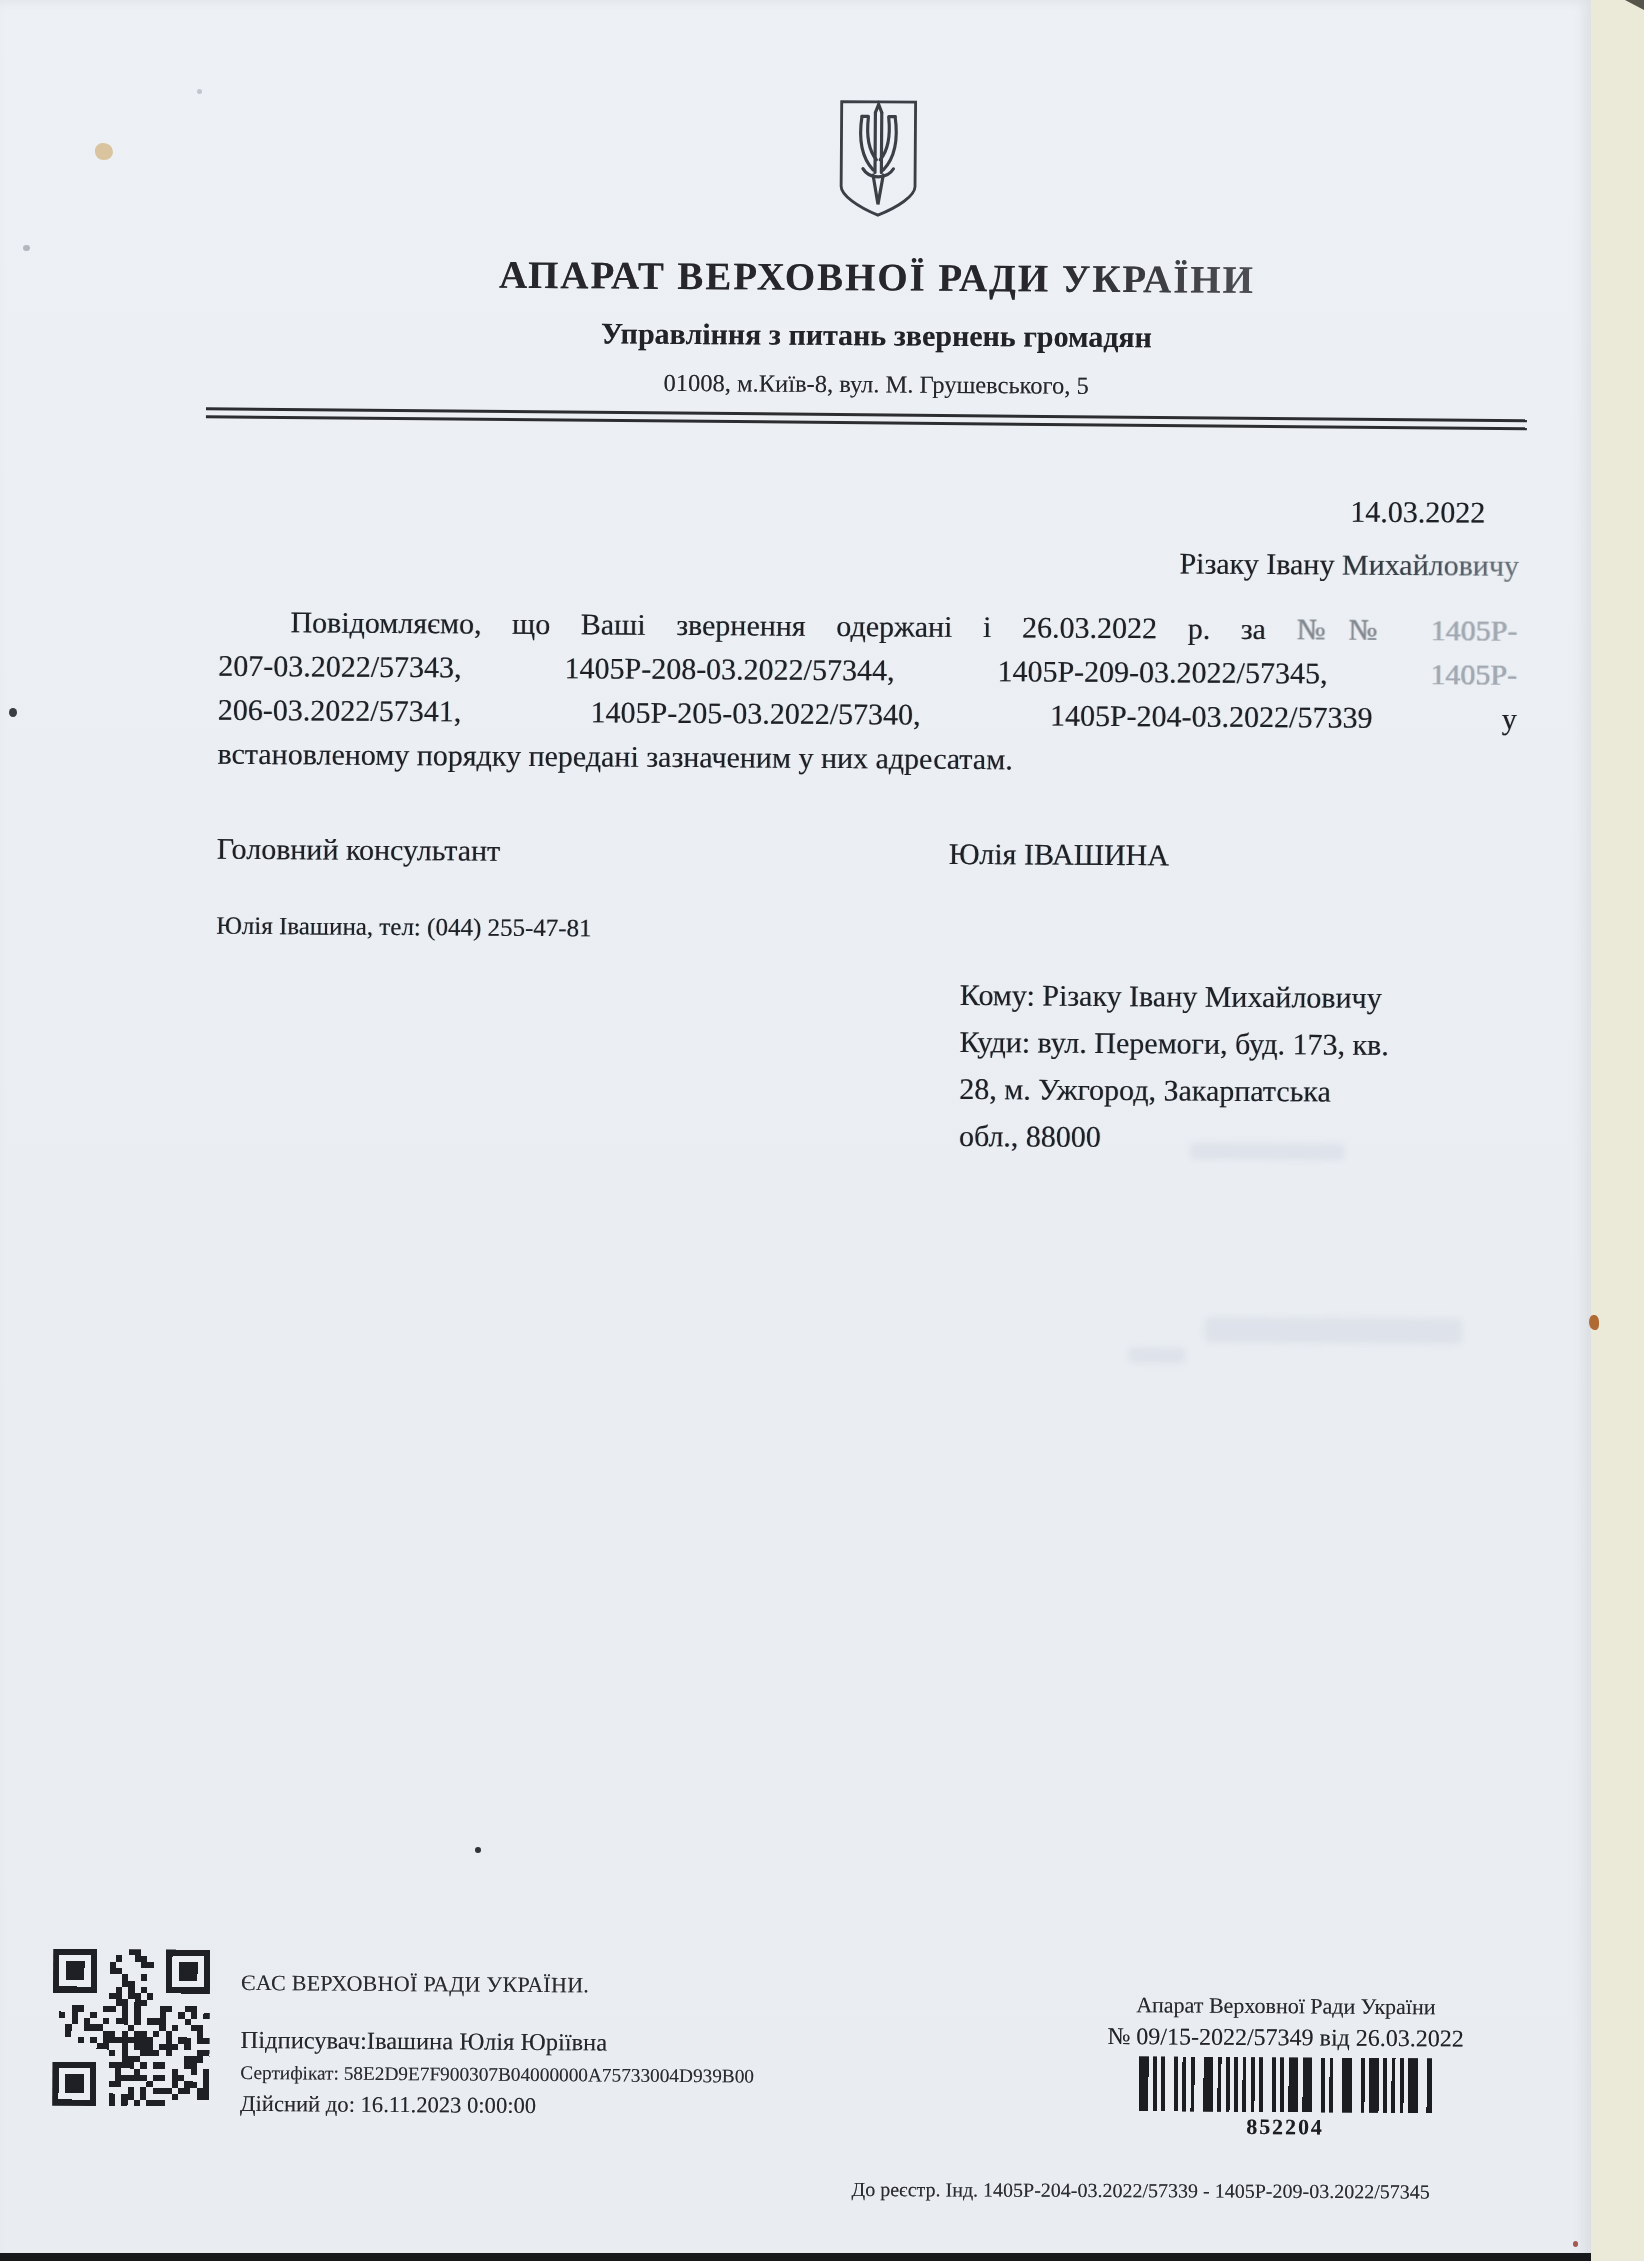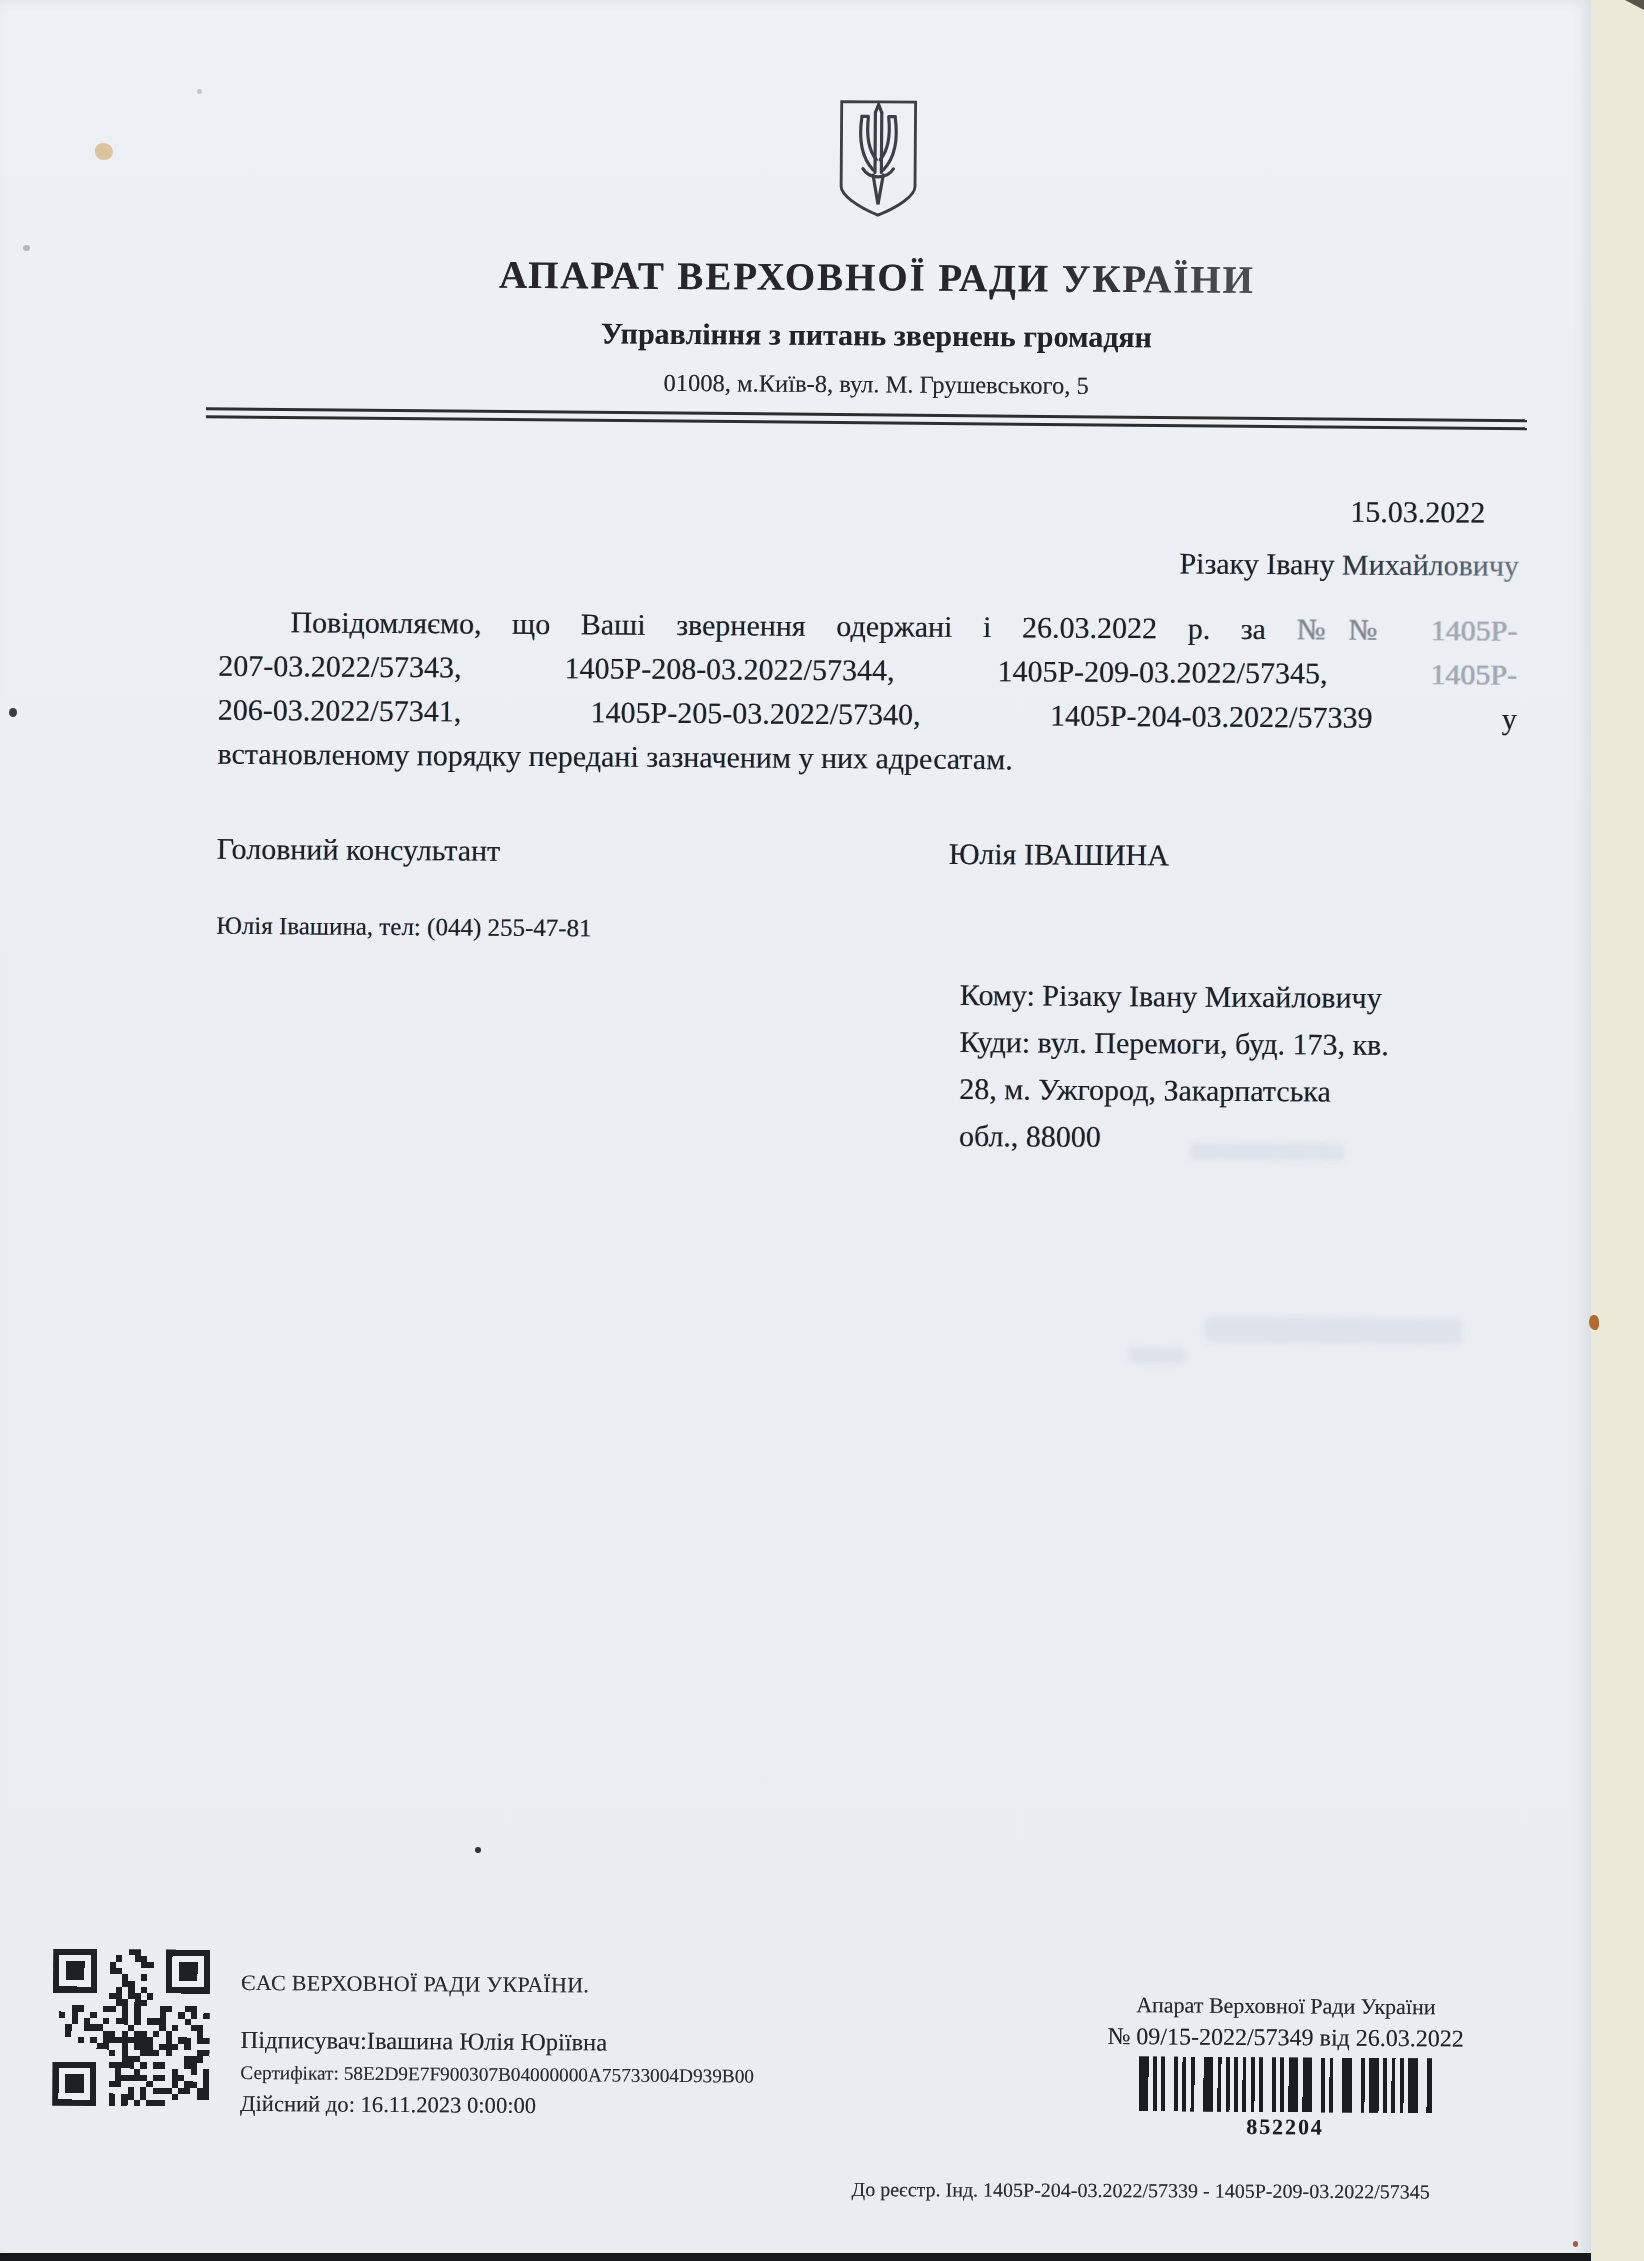--- a/index.html
+++ b/index.html
@@ -112,21 +112,21 @@
           <path d="M58,122 L66,168 L74,122"></path>
         </g>
       </svg>
     </span>
     <h1 class="org-name soft">АПАРАТ ВЕРХОВНОЇ РАДИ УКРАЇНИ</h1>
     <h2 class="department soft">Управління з питань звернень громадян</h2>
     <div class="org-address soft">01008, м.Київ-8, вул. М. Грушевського, 5</div>
   </header>
   <div class="rule"></div>
 
-  <div class="date chroma">15.03.2022</div>
+  <div class="date chroma">14.03.2022</div>
 
   <div class="addressee chroma"><span>Різаку Івану </span><span class="fadegrad">Михайловичу</span></div>
 
   <div class="para chroma">
     <div class="jline indent"><span>Повідомляємо, що Ваші звернення одержані і 26.03.2022 р. за</span> <span class="faded1">№№</span> <span class="faded2">1405Р-</span></div>
     <div class="jline"><span>207-03.2022/57343, 1405Р-208-03.2022/57344, 1405Р-209-03.2022/57345,</span> <span class="faded2">1405Р-</span></div>
     <div class="jline">206-03.2022/57341, 1405Р-205-03.2022/57340, 1405Р-204-03.2022/57339 у</div>
     <div class="lline">встановленому порядку передані зазначеним у них адресатам.</div>
   </div>
 

